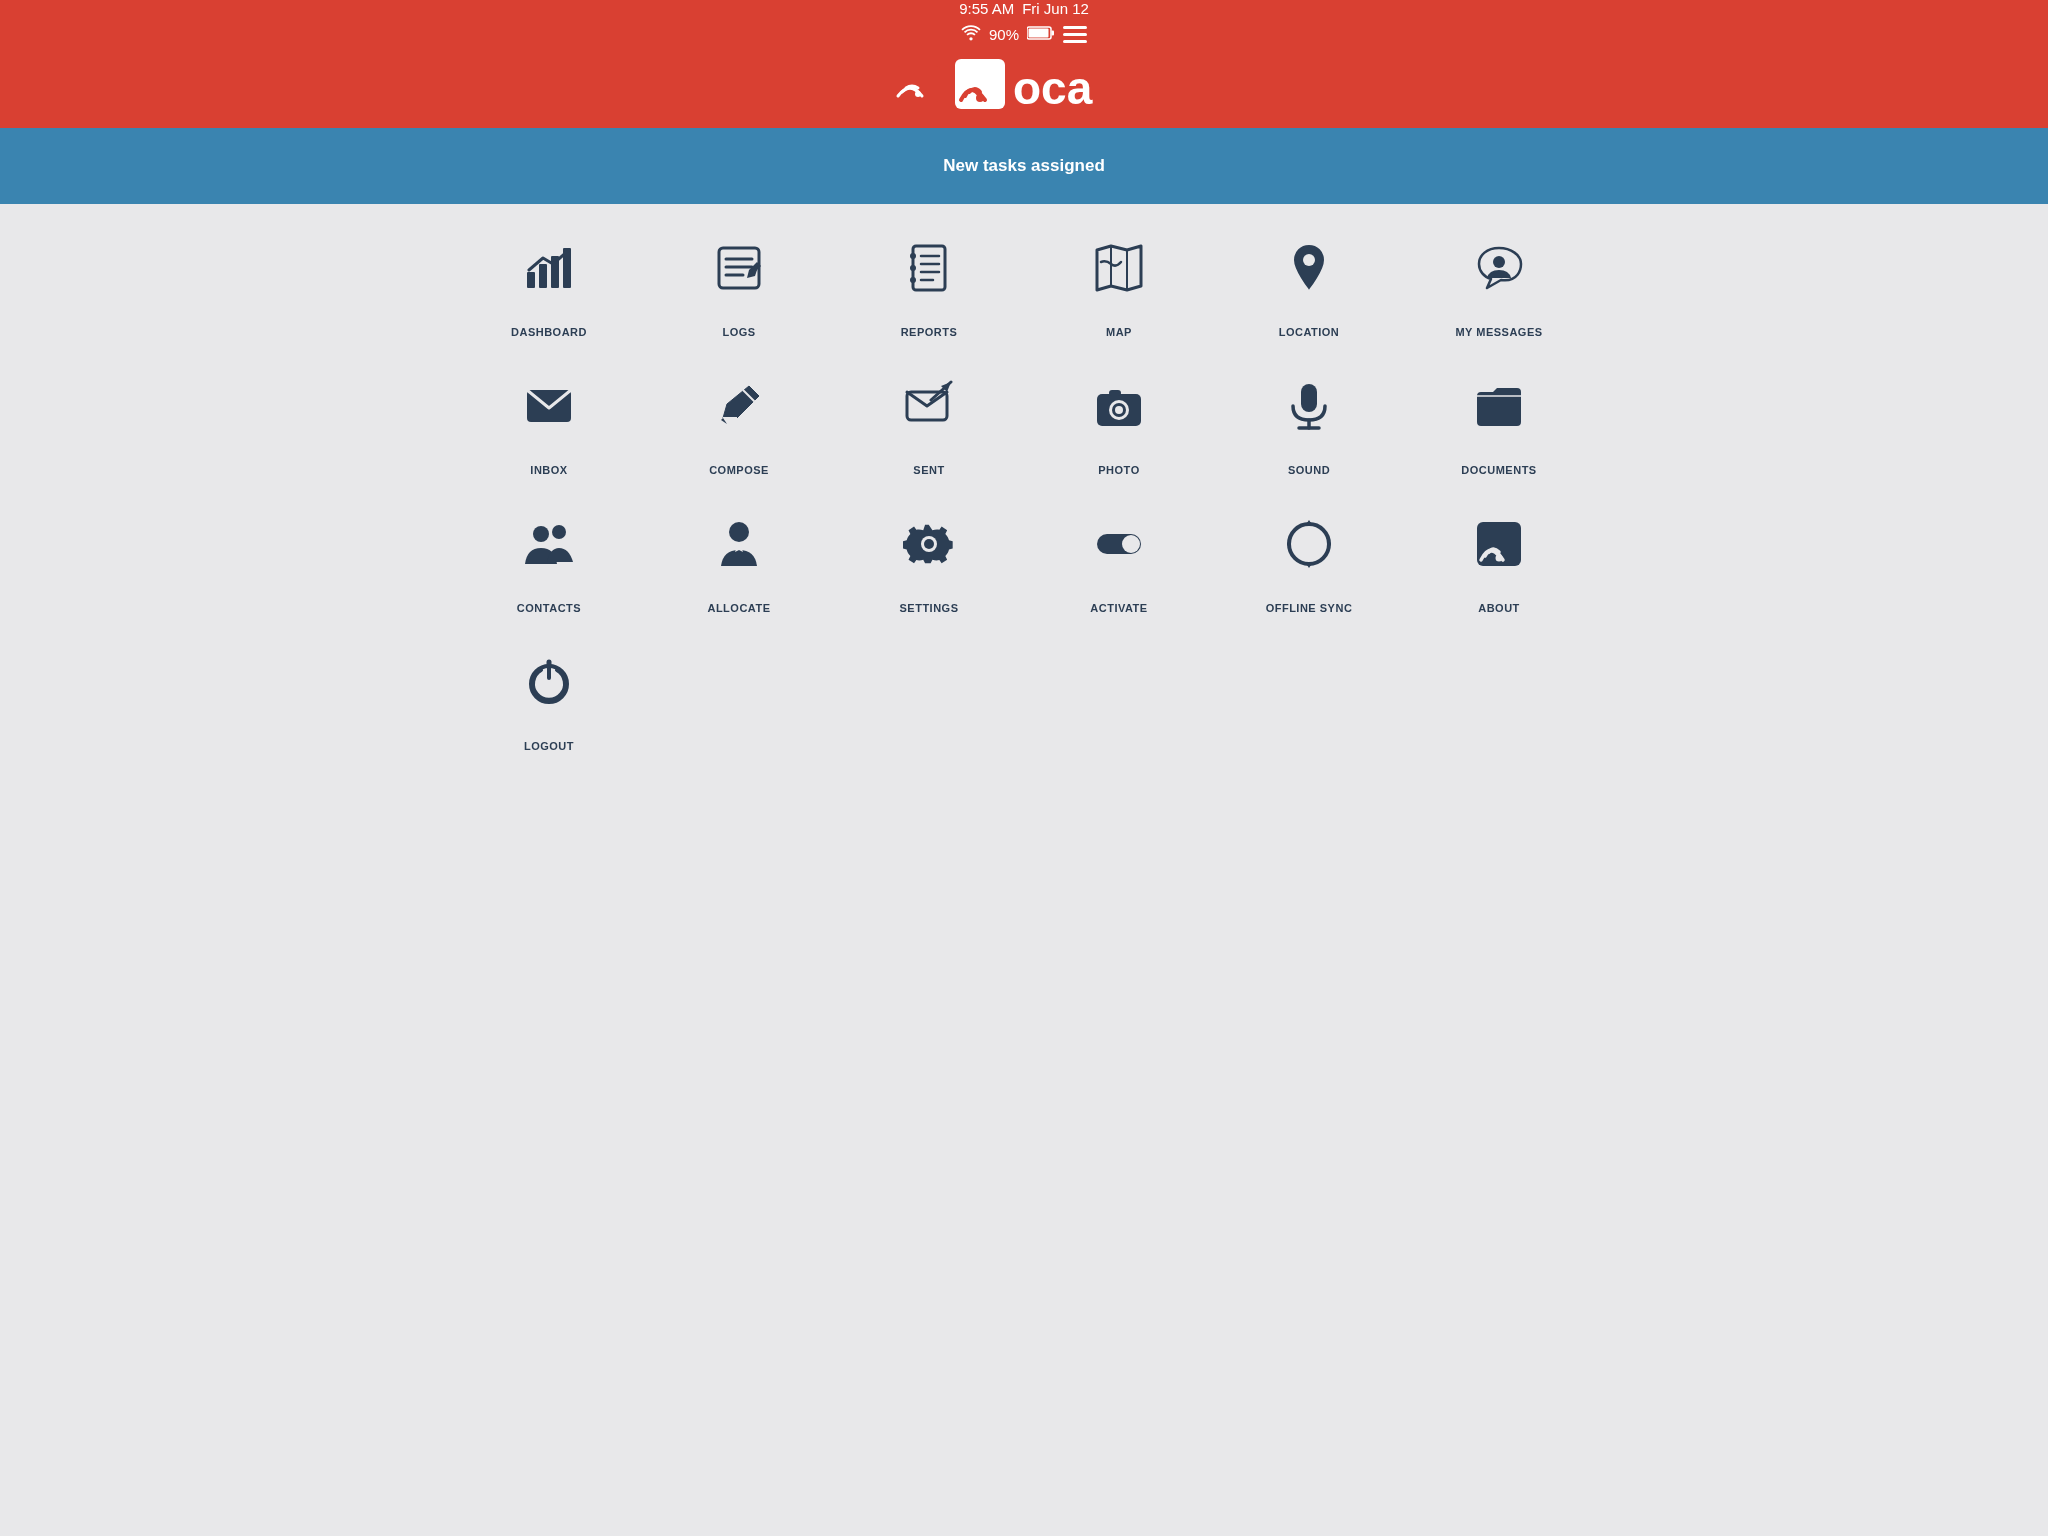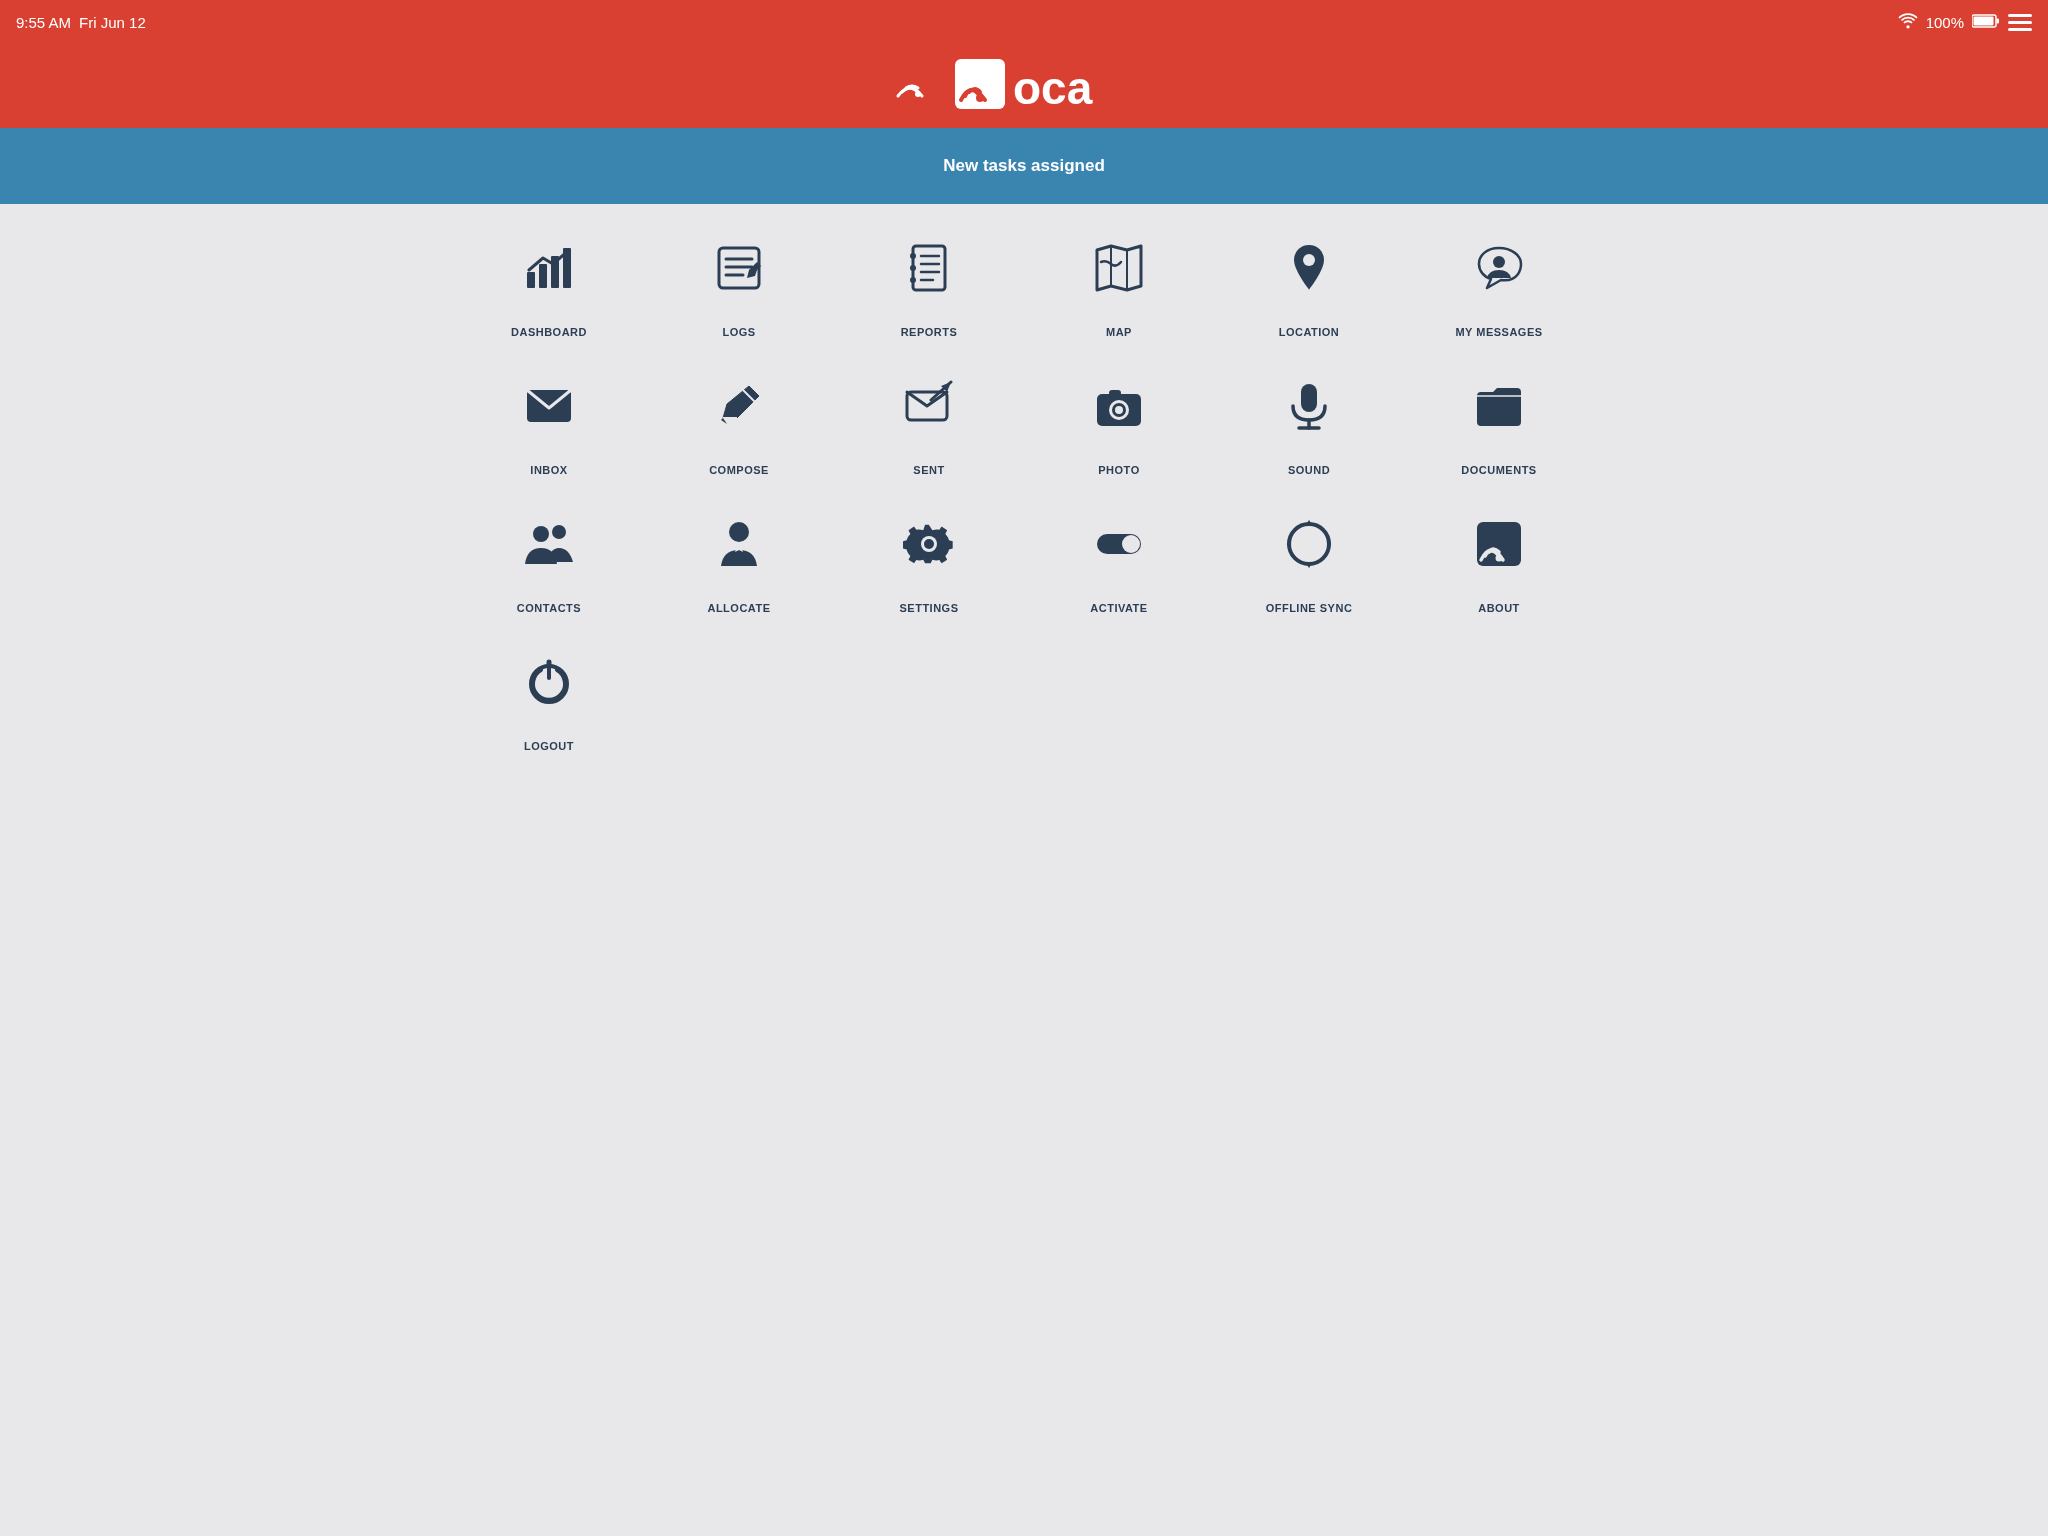--- a/index.html
+++ b/index.html
@@ -14,20 +14,21 @@
     #status-bar {
       background: #d94032;
       height: 44px;
       display: flex;
       align-items: center;
       justify-content: space-between;
       padding: 0 16px;
       color: white;
       font-size: 15px;
       font-weight: 500;
+      flex-direction: column;
     }
     #status-left { display: flex; gap: 8px; align-items: center; }
     #status-right { display: flex; gap: 8px; align-items: center; }
     #hamburger { display: flex; flex-direction: column; gap: 4px; cursor: pointer; }
     #hamburger span { display: block; width: 24px; height: 3px; background: white; border-radius: 2px; }
 
     
     #header {
       background: #d94032;
       display: flex;
@@ -103,21 +104,21 @@
   </div>
   <div style="position:absolute;left:50%;transform:translateX(-50%);">
     
   </div>
   <div id="status-right">
     <span>
       <svg viewBox="0 0 24 18" fill="white" xmlns="http://www.w3.org/2000/svg" style="width:20px;height:16px;">
         <path d="M12 14a2 2 0 1 1 0 4 2 2 0 0 1 0-4zm-5.5-3.5a7.8 7.8 0 0 1 11 0l-1.5 1.5a5.8 5.8 0 0 0-8 0L6.5 10.5zm-3-3a12 12 0 0 1 17 0l-1.5 1.5a10 10 0 0 0-14 0L3.5 7.5zm-3-3a16 16 0 0 1 23 0l-1.5 1.5a14 14 0 0 0-20 0L.5 4.5z"></path>
       </svg>
     </span>
-    <span>100%</span>
+    <span>90%</span>
     <span>
       <svg viewBox="0 0 28 14" fill="white" xmlns="http://www.w3.org/2000/svg" style="width:28px;height:14px;">
         <rect x="0" y="1" width="24" height="12" rx="2" ry="2" stroke="white" stroke-width="1.5" fill="none"></rect>
         <rect x="1.5" y="2.5" width="20" height="9" rx="1" fill="white"></rect>
         <rect x="24.5" y="4.5" width="2.5" height="5" rx="1" fill="white"></rect>
       </svg>
     </span>
     <div id="hamburger">
       <span></span>
         <span></span>

